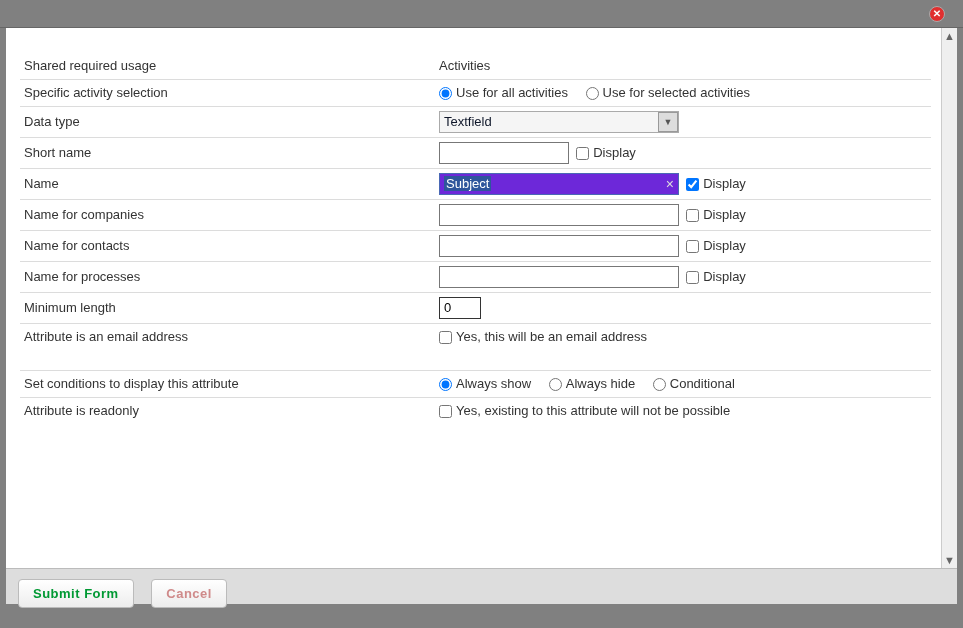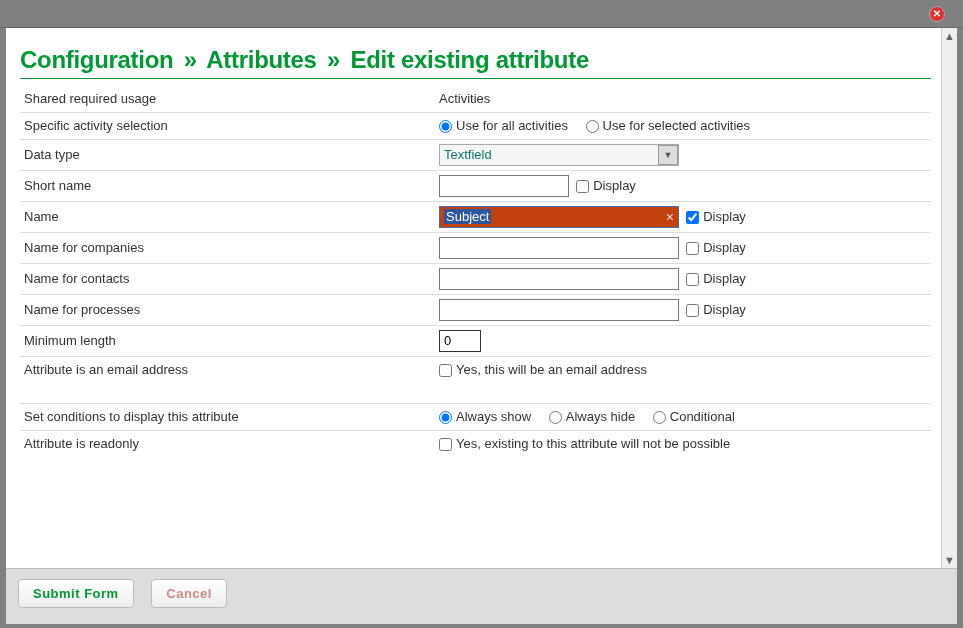--- a/index.html
+++ b/index.html
@@ -15,57 +15,50 @@
   .content { padding:18px 26px 10px 14px; overflow:hidden; height:100%; }
   h1.title { font-family: "Trebuchet MS", Arial, sans-serif; font-size:24px; font-weight:bold; color:#009933; margin:0 0 2px 0; padding:0 0 4px 0; border-bottom:1px solid #009933; letter-spacing:-0.3px;}
   .bc-sep { margin:0 4px; }
   .formtable { width:100%; border-collapse:collapse; margin-top:6px;}
   .formtable td { border-top:1px solid #dcdcdc; padding:4px 4px; vertical-align:middle; height:27px;}
   .formtable tr.noborder td { border-top:none;}
   .lbl { width:415px; white-space:nowrap;}
   .txt { width:240px; height:22px; border:1px solid #777; padding:0 4px; font-size:13px;}
   .txtn { width:42px; height:22px; border:1px solid #333; padding:0 4px; font-size:13px;}
   .selwrap { display:inline-block; position:relative; }
-  .sel { width:240px; height:22px; border:1px solid #aaa; background:#f5f5f5; color:#0f766e; padding:0 4px; font-size:13px; appearance:none; -webkit-appearance:none;}
+  .sel { width:240px; height:22px; border:1px solid #aaa; background:#f5f5f5; color:#0f172a; padding:0 4px; font-size:13px; appearance:none; -webkit-appearance:none;}
   .selbtn { position:absolute; right:1px; top:1px; width:20px; height:20px; background:#ddd; border:1px solid #999; display:flex; align-items:center; justify-content:center; pointer-events:none;}
   .selbtn span{font-size:9px;color:#555;}
-  .namefield { width:240px; height:22px; border:1px solid #4a68b5; background:#c2410c; color:#fff; display:inline-flex; align-items:center; padding:0 4px; position:relative;}
+  .namefield { width:240px; height:22px; border:1px solid #4a68b5; background:#6d28d9; color:#fff; display:inline-flex; align-items:center; padding:0 4px; position:relative;}
   .namefield-text { background:#2e569c; padding:0 2px;}
   .namefield-clear { position:absolute; right:4px; color:#ddd; font-size:14px; cursor:pointer;}
   input[type=checkbox], input[type=radio]{ margin:0 4px 0 0; vertical-align:middle;}
   .chk-lbl { margin-right:14px; white-space:nowrap;}
   .gap td { border:none !important; height:20px;}
-  .footer { height:56px; background:#ddd; margin:0 6px; padding:10px 12px; border-top:1px solid #bbb;}
+  .footer { height:36px; background:#ddd; margin:0 6px; padding:10px 12px; border-top:1px solid #bbb;}
   .btn { display:inline-block; padding:6px 14px; border:1px solid #bbb; border-radius:4px; background:linear-gradient(#ffffff,#ededed); font-weight:bold; font-size:13px; letter-spacing:0.5px; cursor:pointer; margin-right:14px;}
   .btn-submit { color:#009933; }
   .btn-cancel { color:#cf8a8a; }
 </style>
 </head>
 <body>
 
 <div class="outer">
   <div class="topbar">
     <div class="close-icon">
         <span>✕</span>
       </div>
   </div>
 
   <div class="modal">
     <div class="scrollpad">
       <span class="scroll-arrow" style="top:2px;">▲</span>
       <span class="scroll-arrow" style="bottom:2px;">▼</span>
     </div>
     <div class="content">
-      <h1 class="title">
-        <span>Configuration</span>
-        <span class="bc-sep">»</span>
-        <span>Attributes</span>
-        <span class="bc-sep">»</span>
-        <span>Edit existing attribute</span>
-      </h1>
 
       <table class="formtable">
         <tbody>
             <tr class="noborder">
           <td class="lbl">Shared required usage</td>
           <td>Activities</td>
         </tr>
         <tr>
           <td class="lbl">Specific activity selection</td>
           <td>

